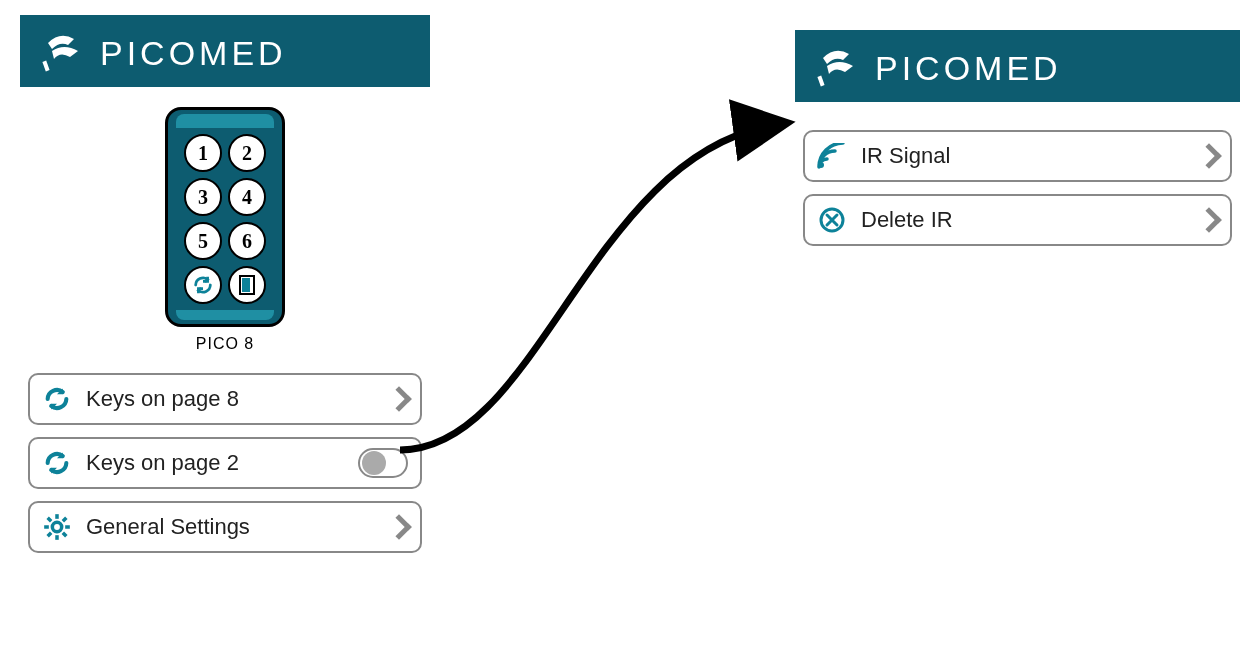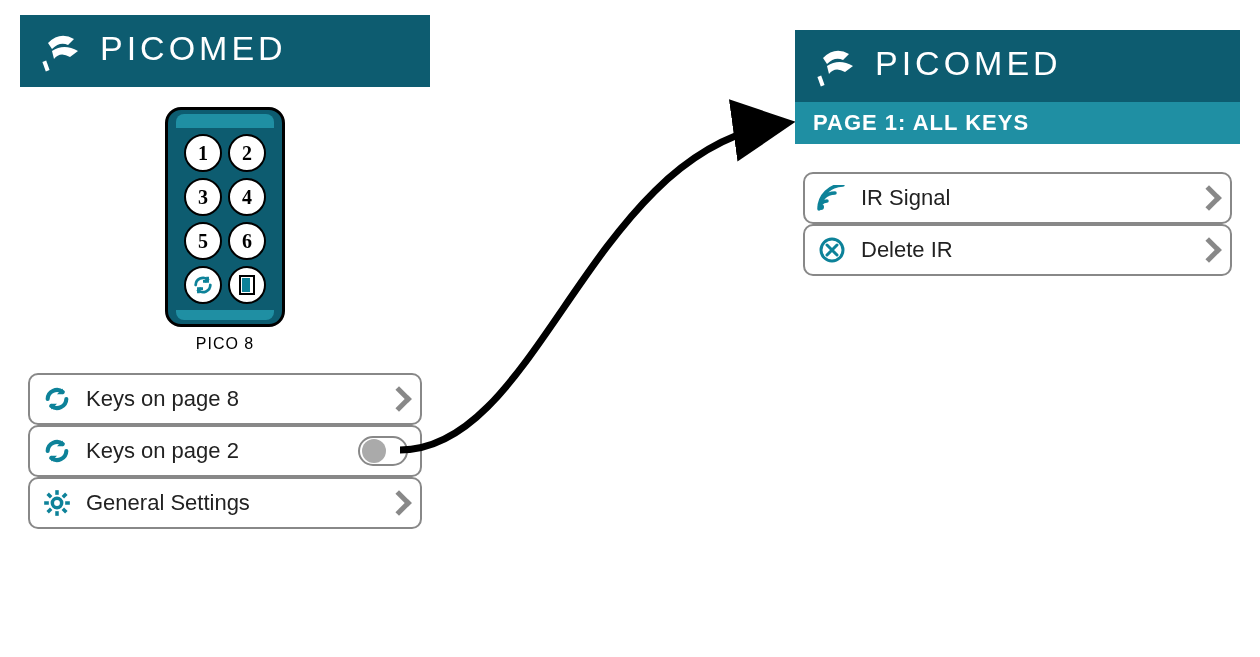--- a/index.html
+++ b/index.html
@@ -14,21 +14,21 @@
     position: absolute;
     width: 410px;
   }
   .screen-left { left: 20px; top: 15px; }
   .screen-right { left: 795px; top: 30px; width: 445px; }
   .brand-bar {
     background: #0d5c70;
     color: #fff;
     padding: 14px 18px 10px 18px;
     display: flex;
-    align-items: flex-start;
+    align-items: center;
     gap: 14px;
   }
   .brand-text {
     font-size: 34px;
     font-weight: 500;
     letter-spacing: 4px;
   }
   .subtitle-bar {
     background: #1f8fa3;
     color: #fff;
@@ -95,20 +95,21 @@
   .device-label {
     margin-top: 8px;
     font-size: 16px;
     letter-spacing: 1px;
     font-weight: 500;
     text-align: right;
   }
   .menu {
     display: flex;
     flex-direction: column;
+    gap: 12px;
     padding: 10px 8px 0 8px;
   }
   .screen-right .menu { margin-top: 18px; }
   .menu-item {
     border: 2px solid #888;
     border-radius: 10px;
     height: 52px;
     display: flex;
     align-items: center;
     padding: 0 12px;
@@ -264,21 +265,20 @@
   <div class="brand-bar">
     <span class="icon-slot">
       <svg width="48" height="44" viewBox="0 0 48 44">
         <path d="M10 14 Q22 2 36 10 L30 16 Q22 12 14 20 Z" fill="#fff"></path>
         <path d="M14 22 Q26 14 40 22 L32 28 Q22 22 16 30 Z" fill="#fff"></path>
         <rect x="6" y="32" width="4" height="10" fill="#fff" transform="rotate(-20 8 37)"></rect>
       </svg>
     </span>
     <span class="brand-text">PICOMED</span>
   </div>
-  <div class="subtitle-bar">PAGE 1: ALL KEYS</div>
 
   <div class="menu">
     <div class="menu-item">
       <span class="icon-slot">
         <svg width="30" height="26" viewBox="0 0 30 26">
             <path d="M2 24a24 24 0 0 1 24-24M2 24a16 16 0 0 1 16-16M2 24a8 8 0 0 1 8-8" fill="none" stroke="#0d8299" stroke-width="3.5" stroke-linecap="round"></path>
             <circle cx="4" cy="22" r="3" fill="#0d8299"></circle>
           </svg>
       </span>
       <span class="label">IR Signal</span>

